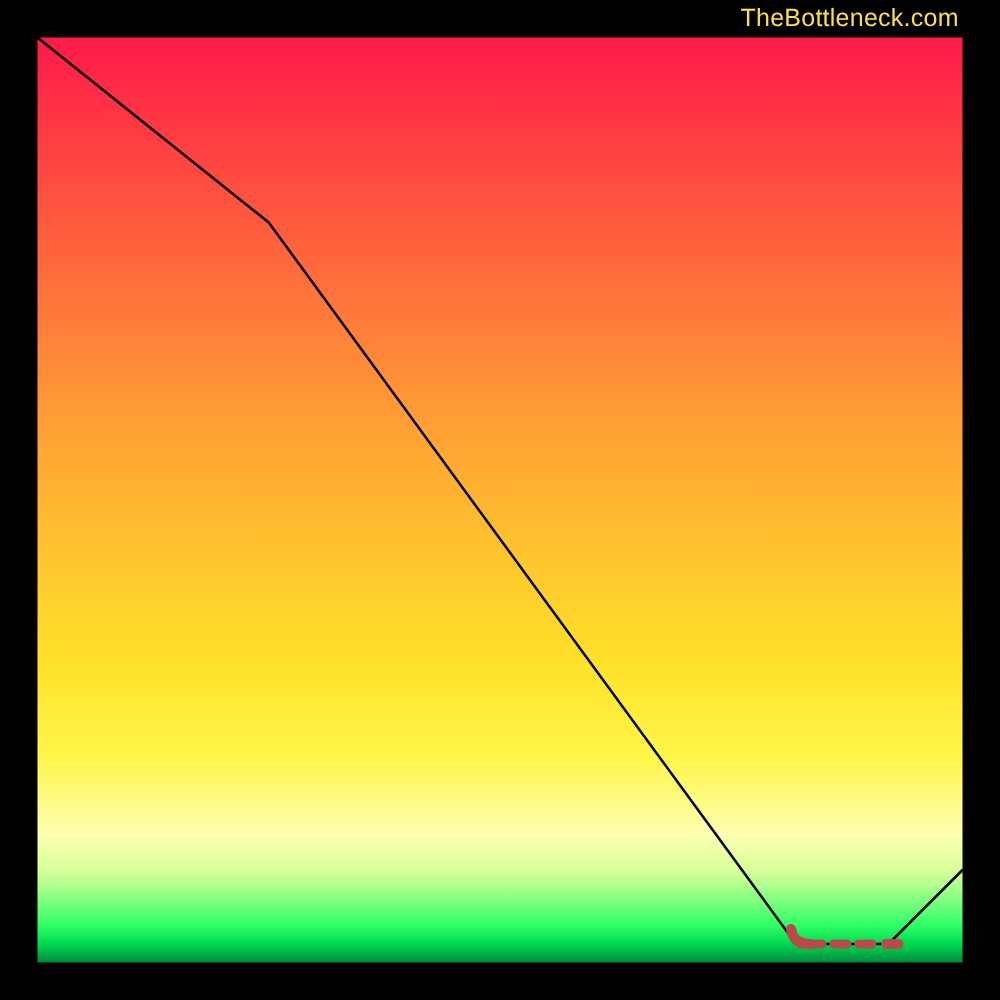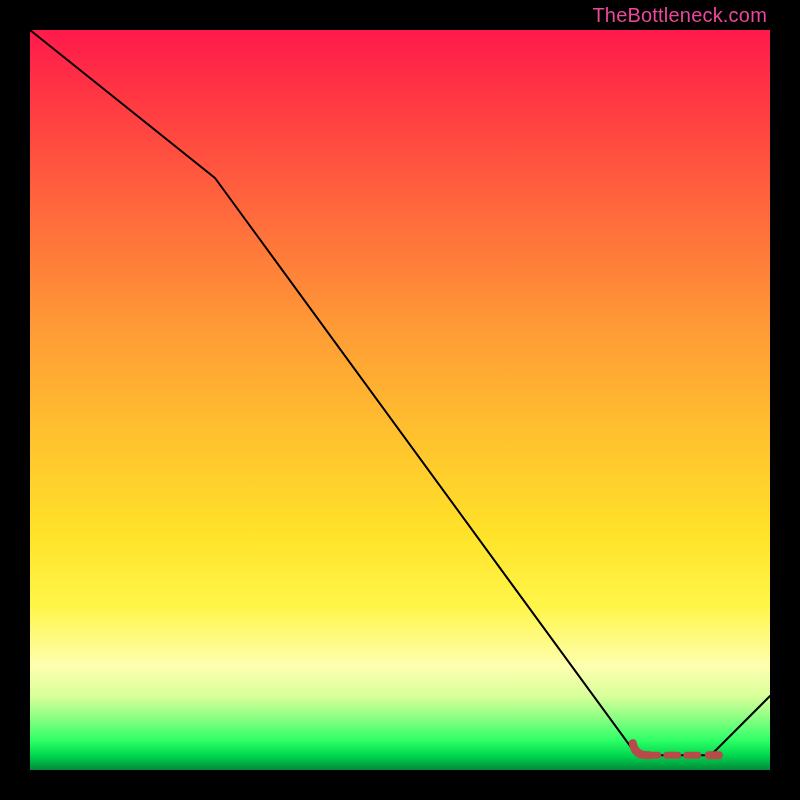--- a/index.html
+++ b/index.html
@@ -39,21 +39,21 @@
       #6bff7a 94%,
       #2eff66 96%,
       #00d94f 98%,
       #008a3a 100%
     );
   }
   .watermark {
     position: absolute;
     top: 4px;
     right: 33px;
-    color: #ec4899;
+    color: #fde047;
     font-size: 20px;
     font-weight: 500;
     letter-spacing: 0.2px;
   }
   svg.overlay {
     position: absolute;
     left: 30px;
     top: 30px;
     width: 740px;
     height: 740px;

